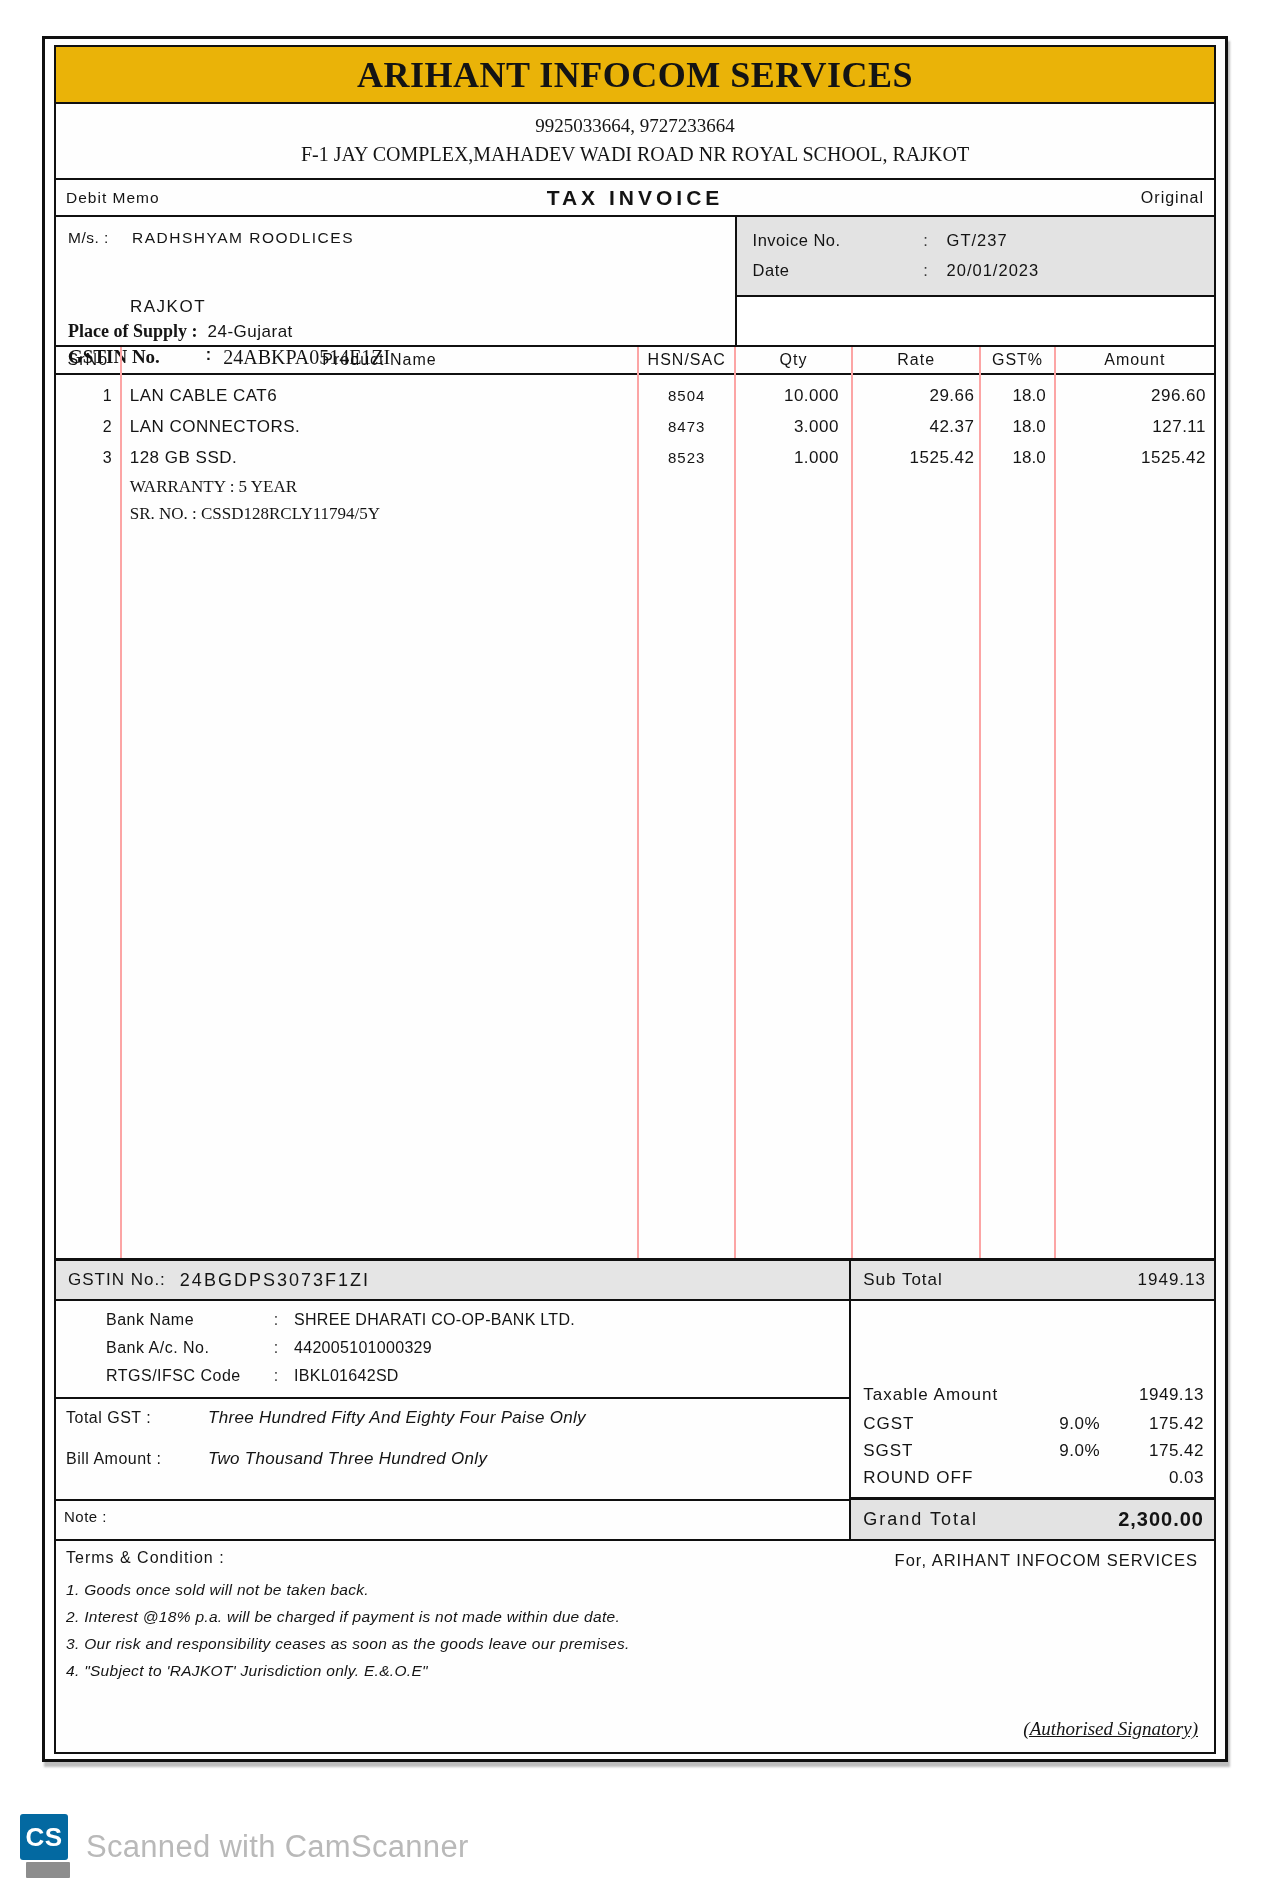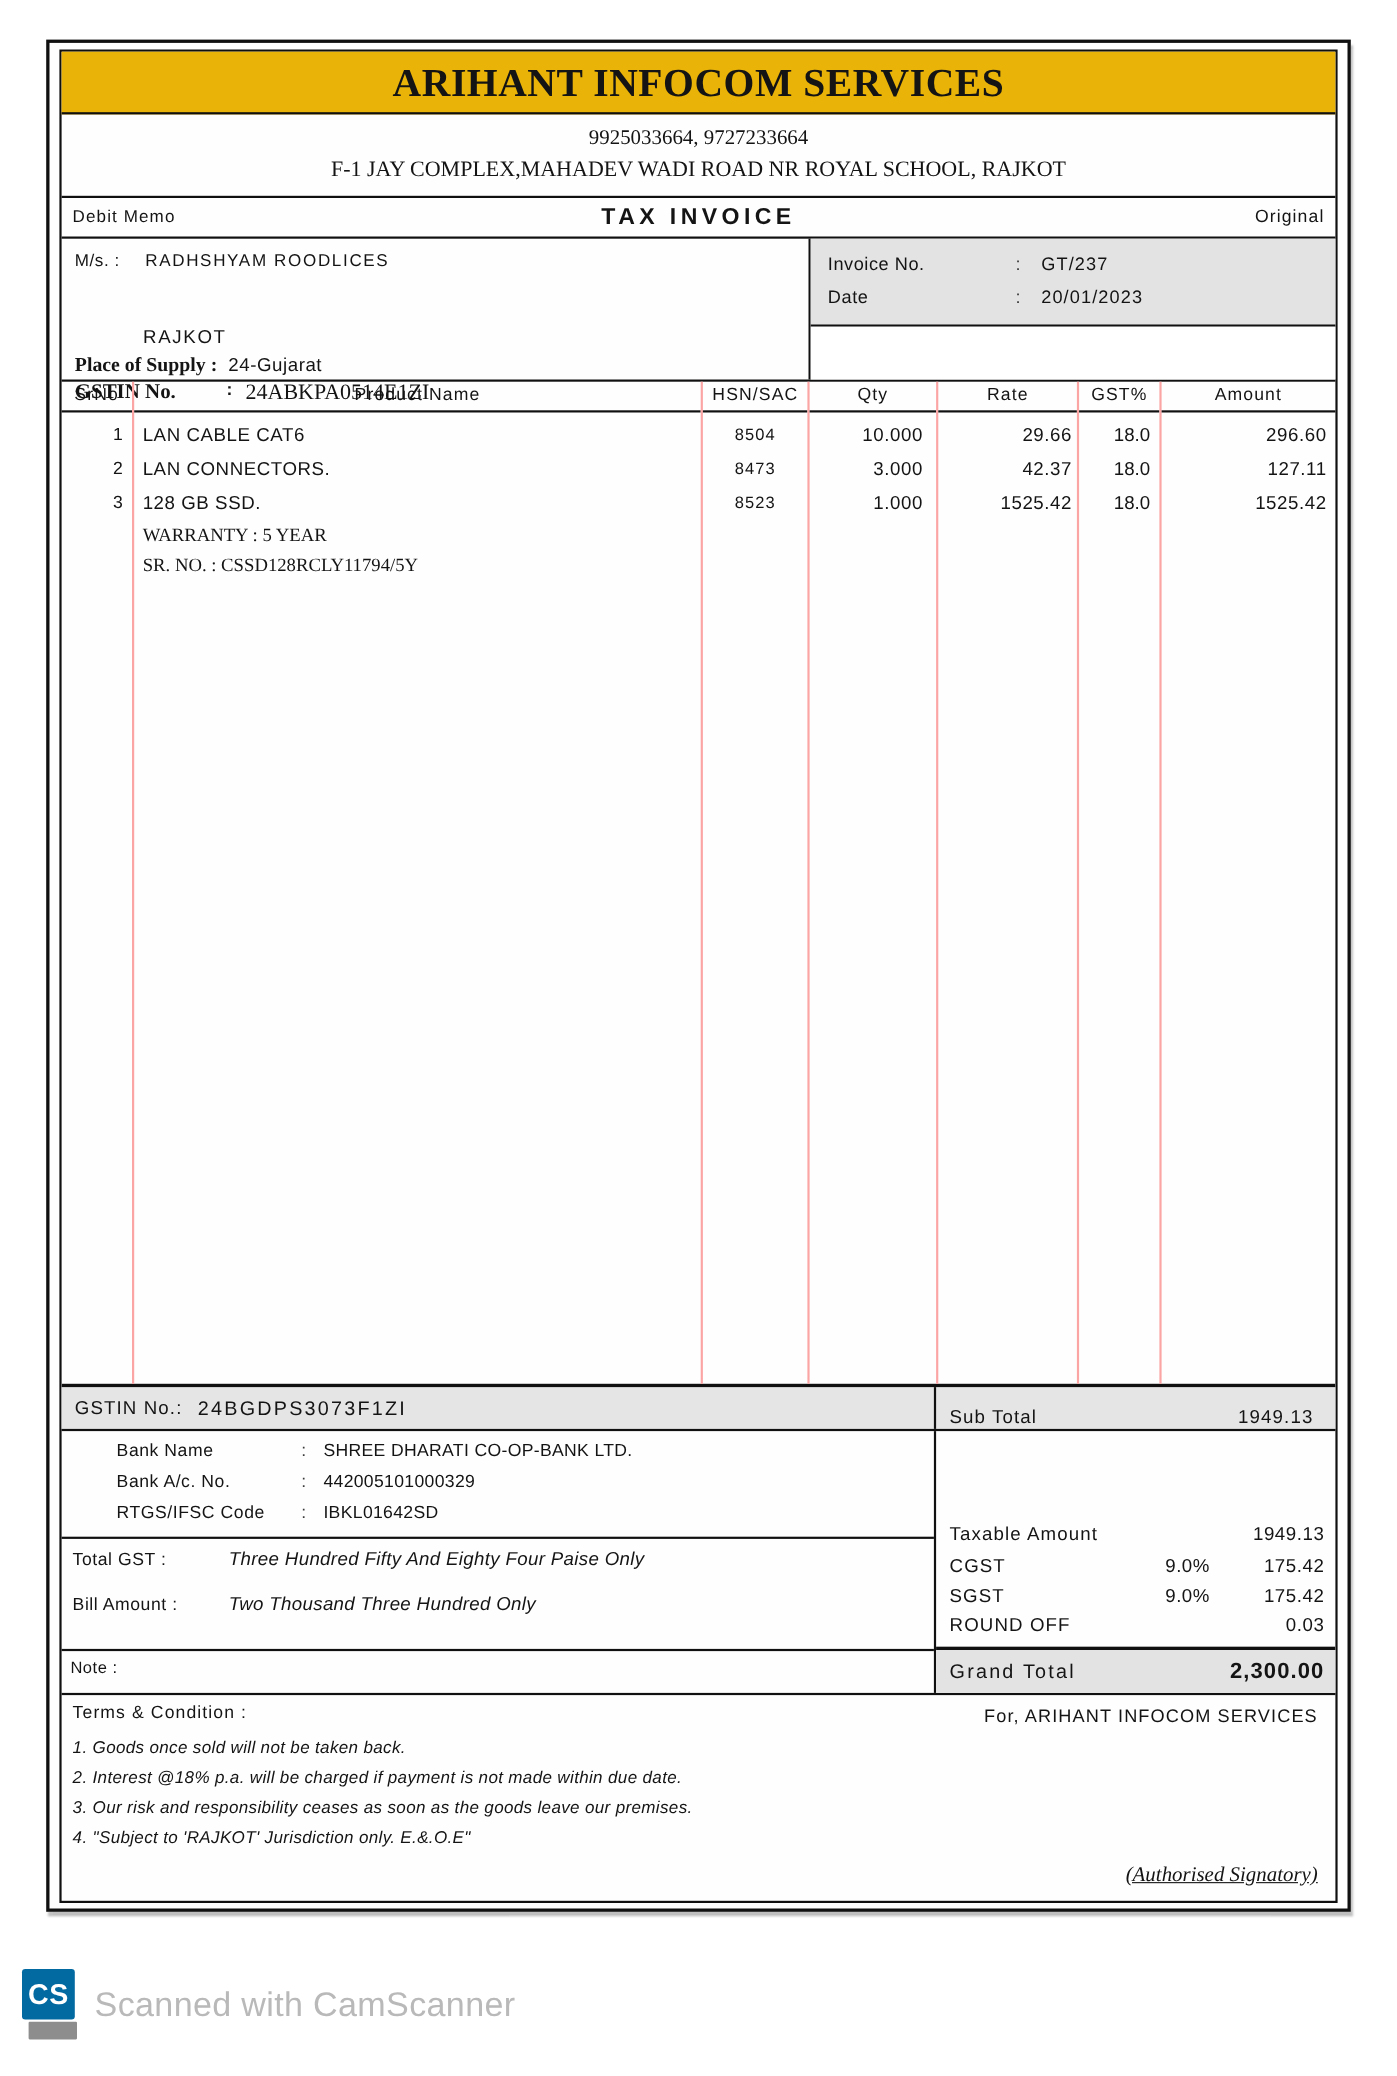--- a/index.html
+++ b/index.html
@@ -69,21 +69,21 @@
   .c-qty { width:10.1%; } .c-qty .line { text-align:right; padding-right:12px; letter-spacing:.5px; }
   .c-rate { width:11.1%; } .c-rate .line { text-align:right; padding-right:5px; letter-spacing:.5px; }
   .c-gst { width:6.4%; }  .c-gst .line { text-align:right; padding-right:8px; }
   .c-amt { flex:1; }      .c-amt .line { text-align:right; padding-right:8px; letter-spacing:.5px; }
 
   
   .gstin-subtotal { display:flex; align-items:stretch; height:41px; background:#e5e5e5; border-top:3px solid #101010; }
   .gstin-subtotal .left { width:68.5%; display:flex; align-items:center; padding-left:12px; }
   .gstin-subtotal .left .lbl { font-size:17px; letter-spacing:1px; }
   .gstin-subtotal .left .val { margin-left:14px; font-size:18px; letter-spacing:2px; }
-  .gstin-subtotal .right { flex:1; border-left:2px solid #101010; display:flex; align-items:flex-end; justify-content:space-between; padding:0 20px 0 12px; font-size:17px; letter-spacing:1px; }
+  .gstin-subtotal .right { flex:1; border-left:2px solid #101010; display:flex; align-items:center; justify-content:space-between; padding:0 8px 0 12px; font-size:17px; letter-spacing:1px; }
 
   
   .bottom { display:flex; border-top:2px solid #101010; }
   .bot-left { width:68.5%; display:flex; flex-direction:column; }
   .bank-box { border-bottom:2px solid #101010; padding:5px 0 7px 10px; }
   .bank-row { display:flex; align-items:center; height:28px; font-size:16px;margin-left:40px; }
   .bank-row .lbl { width:152px; letter-spacing:.5px; }
   .bank-row .colon { width:36px; text-align:center; color:#3a3a3a; }
   .bank-row .val { letter-spacing:.3px; }
   .words-box { border-bottom:2px solid #101010; height:102px; padding:9px 0 0 10px; }
@@ -97,21 +97,21 @@
   .tax-row { display:flex; align-items:center; height:27px; font-size:17px; }
   .tax-row .lbl { flex:1; letter-spacing:1px; }
   .tax-row .rate { width:86px; text-align:right; letter-spacing:.5px; }
   .tax-row .val { width:104px; text-align:right; letter-spacing:.5px; }
   .tax-row.taxable { height:30px; }
   .grand-row { height:42px; background:#e3e3e3; border-top:3px solid #101010; display:flex; align-items:center; justify-content:space-between; padding:0 10px 0 12px; }
   .grand-row .lbl { font-size:18px; letter-spacing:2px; }
   .grand-row .val { font-size:20px; font-weight:bold; letter-spacing:1px; }
 
   
-  .terms-row { display:flex; border-top:2px solid #101010; height:189px; }
+  .terms-row { display:flex; border-top:2px solid #101010; height:213px; }
   .terms-left { flex:1; padding:8px 0 0 10px; }
   .terms-title { font-size:16px; letter-spacing:1px; margin-bottom:9px; }
   .term-line { font-style:italic; font-size:15.5px; line-height:27px; letter-spacing:.3px; }
   .terms-right { width:37%; display:flex; flex-direction:column; justify-content:space-between; text-align:right; padding:10px 16px 12px 0; }
   .for-line { font-size:16.5px; letter-spacing:1px; }
   .auth-line { font-family:"Liberation Serif", serif; font-style:italic; font-size:19px;text-decoration:underline; }
 
   
   .scan-footer { margin:52px 0 0 20px; display:flex; align-items:center; }
   .cs-logo { position:relative; width:50px; height:66px; }

